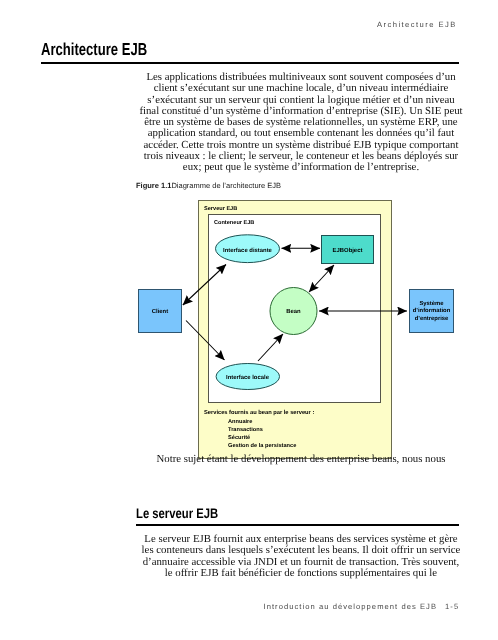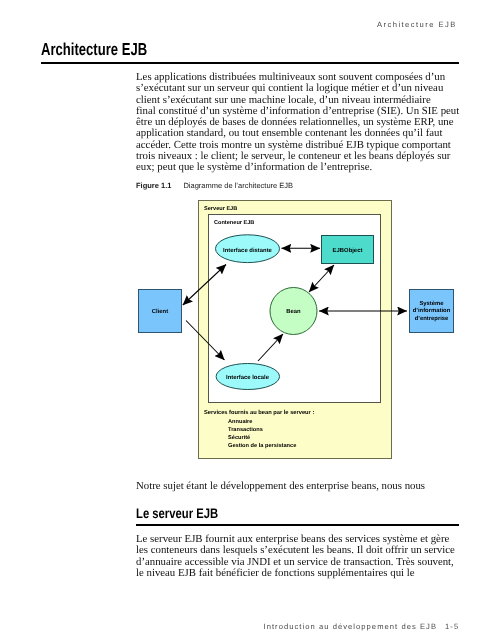--- a/index.html
+++ b/index.html
@@ -12,57 +12,57 @@
            font-size:7.6px;line-height:7.6px;letter-spacing:1.45px;color:#4a4a4a;font-weight:400;white-space:nowrap;}
 
   
   .chapter-title{position:absolute;left:41px;top:40.5px;font-family:"Liberation Sans",sans-serif;
                  font-weight:bold;font-size:17.3px;line-height:17.3px;color:#000;
                  transform:scaleX(0.757);transform-origin:left top;white-space:nowrap;}
   .title-rule{position:absolute;left:41px;top:61.5px;width:418px;height:2px;background:#000;}
 
   
   .body-text{position:absolute;left:136px;width:330px;font-size:10.8px;line-height:11.25px;
-             color:#111;text-align:left;}
+             color:#111;text-align:center;}
   .tline{white-space:nowrap;}
 
   .fig-caption{position:absolute;left:136px;width:330px;font-family:"Liberation Sans",sans-serif;
                font-size:7.5px;line-height:9px;color:#1a1a1a;white-space:nowrap;}
   .fig-caption b{font-weight:bold;}
-  .fig-caption .ct{margin-left:12px;}
+  .fig-caption .ct{}
 
   .h2{position:absolute;left:136px;font-family:"Liberation Sans",sans-serif;font-weight:bold;
       font-size:13.9px;line-height:13.9px;color:#000;white-space:nowrap;
       transform:scaleX(0.812);transform-origin:left top;}
   .h2-rule{position:absolute;left:136px;width:323px;height:2px;background:#000;}
 
   .footer{position:absolute;left:263.5px;top:602.6px;font-family:"Liberation Sans",sans-serif;
-          font-size:7.6px;line-height:7.6px;letter-spacing:1.05px;color:#4a4a4a;white-space:nowrap;margin-top:20px;}
+          font-size:7.6px;line-height:7.6px;letter-spacing:1.05px;color:#4a4a4a;white-space:nowrap;}
   .footer .pg{margin-left:8px;}
 
   
   .figure{position:absolute;left:0;top:0;}
   .fig-lbl{font-family:"Liberation Sans",sans-serif;font-size:5.6px;font-weight:bold;fill:#000;}
   .node-lbl{font-family:"Liberation Sans",sans-serif;font-size:5.9px;font-weight:bold;fill:#000;}
   .svc-title{font-family:"Liberation Sans",sans-serif;font-size:5.72px;font-weight:bold;fill:#000;}
   .svc-item{font-family:"Liberation Sans",sans-serif;font-size:5.65px;font-weight:bold;fill:#000;}
 </style>
 </head>
 <body>
 
 <div class="page">
   <div class="runhead">Architecture EJB</div>
   <div class="chapter-title">Architecture EJB</div>
   <div class="title-rule"></div>
   <div class="body-text" style="top:72px">
       <div class="tline">Les applications distribuées multiniveaux sont souvent composées d’un</div>
+      <div class="tline">client s’exécutant sur une machine locale, d’un niveau intermédiaire</div>
       <div class="tline">s’exécutant sur un serveur qui contient la logique métier et d’un niveau</div>
-      <div class="tline">client s’exécutant sur une machine locale, d’un niveau intermédiaire</div>
       <div class="tline">final constitué d’un système d’information d’entreprise (SIE). Un SIE peut</div>
-      <div class="tline">être un déployés de bases de données relationnelles, un système ERP, une</div>
+      <div class="tline">être un système de bases de système relationnelles, un système ERP, une</div>
       <div class="tline">application standard, ou tout ensemble contenant les données qu’il faut</div>
       <div class="tline">accéder. Cette trois montre un système distribué EJB typique comportant</div>
       <div class="tline">trois niveaux : le client; le serveur, le conteneur et les beans déployés sur</div>
       <div class="tline">eux; peut que le système d’information de l’entreprise.</div>
     </div>
   <div class="fig-caption" style="top:180.6px">
     <b>Figure 1.1</b><span class="ct">Diagramme de l’architecture EJB</span>
   </div>
   <svg class="figure" width="498" height="640" viewBox="0 0 498 640">
     <defs>
@@ -120,27 +120,27 @@
 
     <g>
       <text class="svc-title" x="204" y="414">Services fournis au bean par le serveur :</text>
       <text class="svc-item" x="228" y="422.5">Annuaire</text>
       <text class="svc-item" x="228" y="430.8">Transactions</text>
       <text class="svc-item" x="228" y="439.1">Sécurité</text>
       <text class="svc-item" x="228" y="447.4">Gestion de la persistance</text>
     </g>
   </svg>
 
-  <div class="body-text" style="top:481px">
+  <div class="body-text" style="top:454px">
       <div class="tline">Notre sujet étant le développement des enterprise beans, nous nous</div>
     </div>
   <div class="h2" style="top:507px">Le serveur EJB</div>
   <div class="h2-rule" style="top:523.6px"></div>
   <div class="body-text" style="top:534px">
       <div class="tline">Le serveur EJB fournit aux enterprise beans des services système et gère</div>
       <div class="tline">les conteneurs dans lesquels s’exécutent les beans. Il doit offrir un service</div>
-      <div class="tline">d’annuaire accessible via JNDI et un service de transaction. Très souvent,</div>
-      <div class="tline">le niveau EJB fait bénéficier de fonctions supplémentaires qui le</div>
+      <div class="tline">d’annuaire accessible via JNDI et un fournit de transaction. Très souvent,</div>
+      <div class="tline">le offrir EJB fait bénéficier de fonctions supplémentaires qui le</div>
     </div>
   <div class="footer">
     <span>Introduction au développement des EJB</span><span class="pg">1-5</span>
   </div>
 </div>
 
 </body></html>

